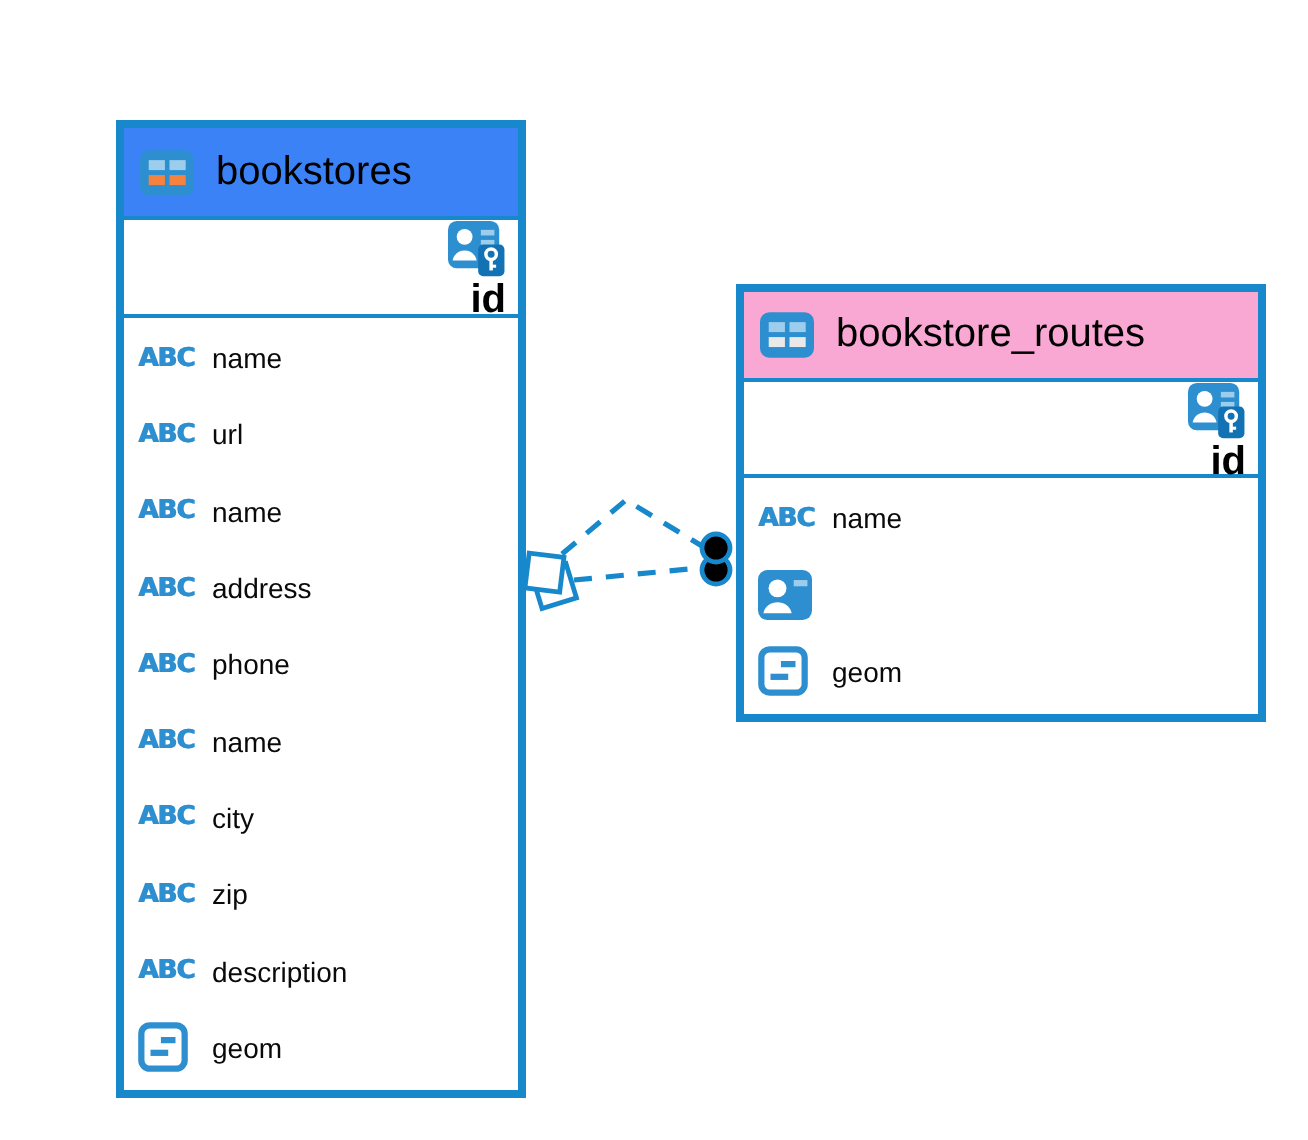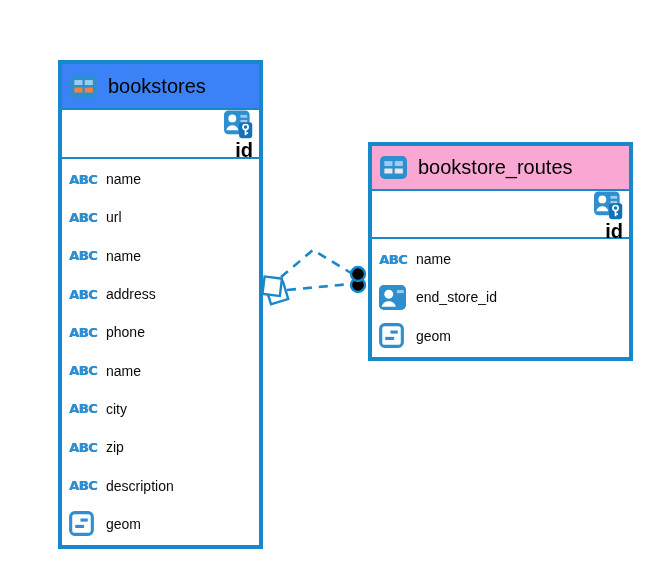--- a/index.html
+++ b/index.html
@@ -201,21 +201,20 @@
       </div>
       <div class="row">
         <span class="icon">
           <svg viewBox="0 0 26 24" width="27" height="25">
       <rect width="26" height="24" rx="4.5" fill="#2E8FD0"></rect>
       <circle cx="9.4" cy="8.8" r="4.3" fill="#fff"></circle>
       <path d="M2.6 20.8 C4 13.8 14.8 13.8 16.2 20.8 Z" fill="#fff"></path>
       <rect x="17.2" y="4.8" width="6.6" height="3" fill="#9CCDEC"></rect>
           </svg>
         </span>
-        <span class="lbl">end_store_id</span>
       </div>
       <div class="row">
         <span class="icon">
           <svg viewBox="0 0 24 24" width="25" height="25">
       <rect x="1.6" y="1.6" width="20.8" height="20.8" rx="4" fill="#fff" stroke="#2E8FD0" stroke-width="3"></rect>
       <line x1="11" y1="8.7" x2="18" y2="8.7" stroke="#2E8FD0" stroke-width="3"></line>
       <line x1="6" y1="14.8" x2="14.5" y2="14.8" stroke="#2E8FD0" stroke-width="3"></line>
           </svg>
         </span>
         <span class="lbl">geom</span>

